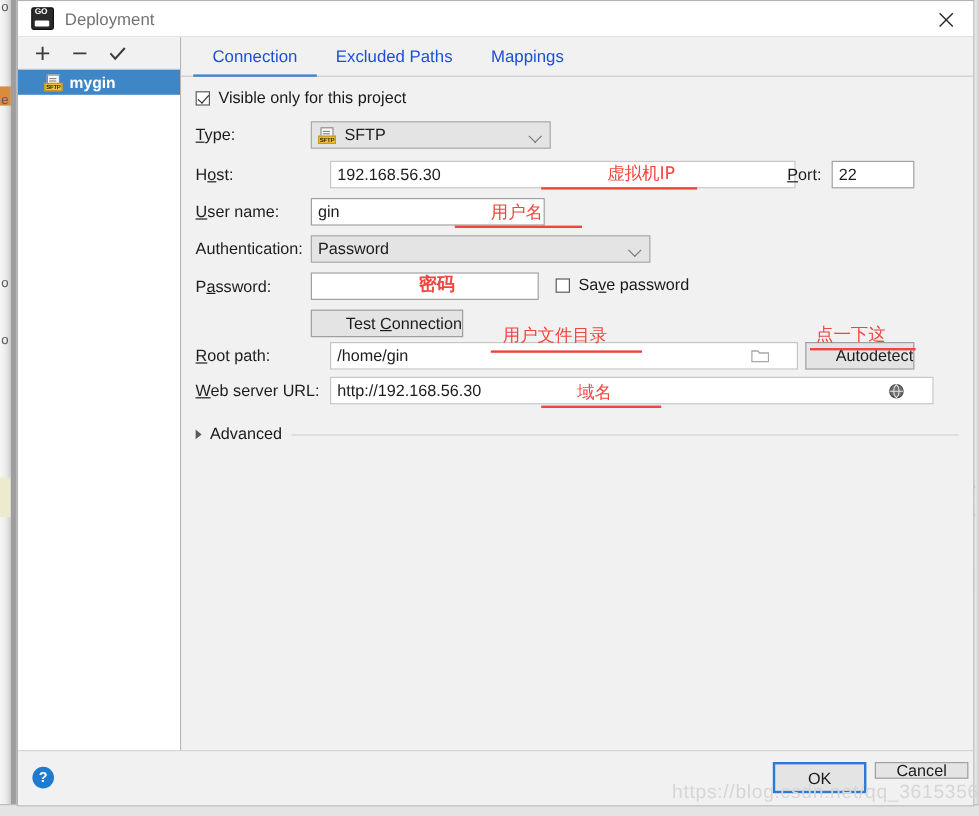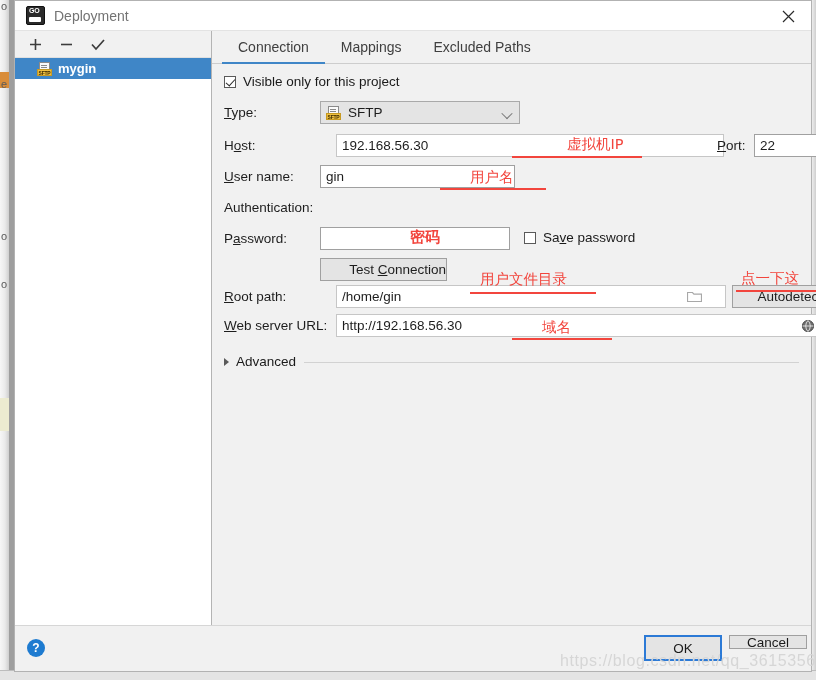--- a/index.html
+++ b/index.html
@@ -40,42 +40,42 @@
   #app-icon .go-bar{position:absolute;left:2px;bottom:2px;width:12px;height:5px;background:#fff;border-radius:1px;}
   #dialog-title{font-size:14px;color:#737373;}
   #close-btn{position:absolute;right:0;top:0;width:46px;height:30px;
     display:flex;align-items:center;justify-content:center;cursor:pointer;}
   #close-btn svg{display:block;}
 
   
   #dlg-body{position:absolute;left:0;top:30px;right:0;bottom:45px;display:flex;}
 
   
-  #left-panel{width:197px;border-right:1px solid #b4b4b4;background:#fff;
+  #left-panel{width:136px;border-right:1px solid #b4b4b4;background:#fff;
     display:flex;flex-direction:column;box-sizing:border-box;flex:0 0 auto;}
   #left-toolbar{height:27px;background:#f1f1f1;display:flex;align-items:center;
     padding-left:12px;gap:14px;border-bottom:1px solid #e0e0e0;box-sizing:border-box;}
   .tb-btn{width:17px;height:17px;display:flex;align-items:center;justify-content:center;cursor:pointer;color:#3c3c3c;}
   #list-area{flex:1;background:#fff;}
   .list-row{height:21px;display:flex;align-items:center;padding-left:22px;gap:6px;cursor:pointer;box-sizing:border-box;}
   .list-row.sel{background:#3f86c7;color:#fff;font-weight:bold;}
   .sftp-ico{width:15px;height:14px;position:relative;flex:0 0 auto;}
   .sftp-ico .pg{position:absolute;left:2px;top:0;width:9px;height:8px;background:#fbfbfb;border:1px solid #8a8a8a;}
   .sftp-ico .pg:after{content:"";position:absolute;left:1px;top:2px;width:6px;height:1px;
     background:#8a8a8a;box-shadow:0 2px 0 #8a8a8a;}
   .sftp-ico .tag{position:absolute;left:0;bottom:0;width:15px;height:7px;background:#f0c040;
     font-size:5px;line-height:7px;text-align:center;color:#3a2a00;font-weight:bold;letter-spacing:-.2px;
     font-family:"Liberation Sans",sans-serif;border:1px solid #c79a22;box-sizing:border-box;}
   .list-label{font-size:13px;}
 
   
   #right-panel{flex:1;background:#f1f1f1;position:relative;}
   #tabs{display:flex;height:33px;align-items:flex-end;padding-left:10px;gap:0;
     border-bottom:1px solid #cdcdcd;box-sizing:border-box;}
-  .tab{padding:0 16px 7px 16px;font-size:14px;color:#404040;cursor:pointer;
+  .tab{padding:0 16px 7px 16px;font-size:14px;color:#1d4ed8;cursor:pointer;
     border-bottom:2px solid transparent;margin-bottom:-1px;}
   .tab.active{border-bottom-color:#3f86c7;}
 
   #form{position:absolute;left:0;top:33px;right:0;bottom:0;}
 
   .chk-row{position:absolute;left:12px;top:10px;display:flex;align-items:center;gap:7px;cursor:pointer;}
   .cbox{width:12px;height:12px;border:1px solid #5a5a5a;background:#fff;position:relative;box-sizing:border-box;flex:0 0 auto;}
   .cbox.on:after{content:"";position:absolute;left:3px;top:0px;width:4px;height:8px;
     border:solid #2b2b2b;border-width:0 1.6px 1.6px 0;transform:rotate(42deg);}
   .chk-label{font-size:13.5px;}
@@ -192,22 +192,22 @@
           </span>
           <span class="list-label">mygin</span>
         </div>
       </div>
     </div>
 
     <div id="right-panel">
 
       <div id="tabs">
         <div class="tab active">Connection</div>
+        <div class="tab">Excluded Paths</div>
         <div class="tab">Mappings</div>
-        <div class="tab">Excluded Paths</div>
       </div>
 
       <div id="form">
 
         <div class="chk-row">
           <span class="cbox on"></span>
           <span class="chk-label">Visible only for this project</span>
         </div>
 
         <div class="lbl" style="left:12px;top:41px;"><u>T</u>ype:</div>
@@ -228,20 +228,24 @@
         <div class="fld" style="left:542px;top:70px;width:69px;height:23px;">
           <span>22</span>
         </div>
 
         <div class="lbl" style="left:12px;top:105px;"><u>U</u>ser name:</div>
         <div class="fld" style="left:108px;top:101px;width:195px;height:23px;">
           <span>gin</span>
         </div>
 
         <div class="lbl" style="left:12px;top:136px;">Authentication:</div>
+        <div class="fld combo" style="left:108px;top:132px;width:283px;height:23px;">
+          <span>Password</span>
+          <span class="caret"></span>
+        </div>
 
         <div class="lbl" style="left:12px;top:167px;">P<u>a</u>ssword:</div>
         <div class="fld" style="left:108px;top:163px;width:190px;height:23px;">
           <span></span>
         </div>
         <div class="chk-row" style="left:312px;top:166px;">
           <span class="cbox"></span>
           <span class="chk-label">Sa<u style="text-decoration:underline">v</u>e password</span>
         </div>
 

